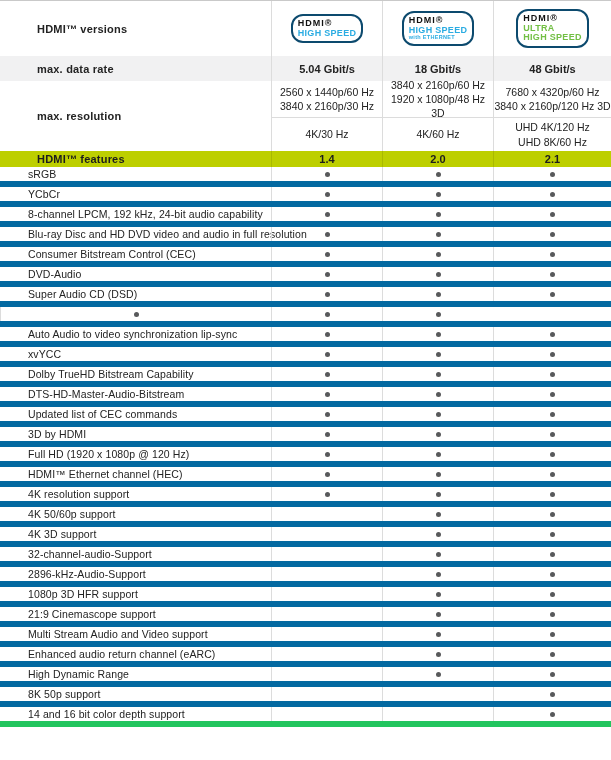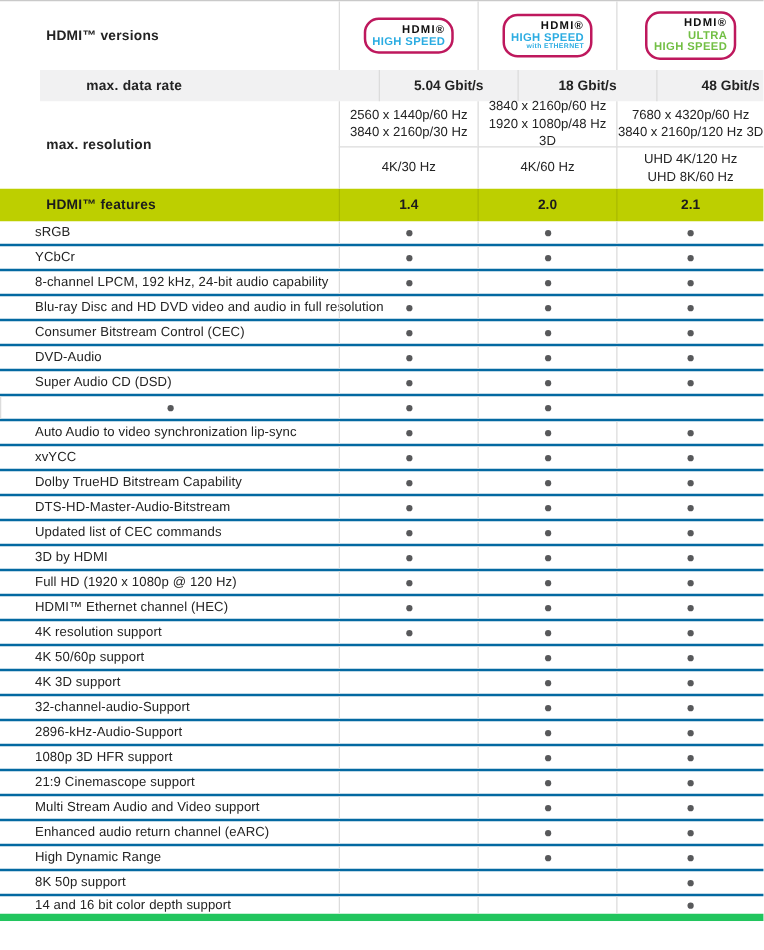--- a/index.html
+++ b/index.html
@@ -32,25 +32,25 @@
     align-items:center;
     padding-left:37px;
     font-size:11px;
     font-weight:bold;
     letter-spacing:0.2px;
   }
 
   
   .row-versions{height:55px;}
   .logo{
-    border:2px solid #be185d;
+    border:2px solid #0c4a6e;
     border-radius:12px;
     background:#ffffff;
     padding:3px 5px;
-    text-align:right;
+    text-align:left;
     min-width:72px;
     line-height:1.05;
   }
   .logo-brand{
     font-weight:bold;
     font-size:9px;
     letter-spacing:1px;
     color:#111111;
     display:block;
   }
@@ -65,39 +65,39 @@
   .green{color:var(--logo-green,#72bf44);}
   .logo-sub{
     font-weight:bold;
     font-size:5.5px;
     letter-spacing:0.3px;
     display:block;
     white-space:nowrap;
   }
 
   
-  .row-datarate{height:25px;background:#f1f1f2;margin-left:32px;}
+  .row-datarate{height:25px;background:#f1f1f2;}
   .row-datarate .vc{font-size:11px;font-weight:bold;}
 
   
   .row-resolution{grid-template-rows:36px 34px;}
   .res-label{grid-row:1 / 3;}
   .res-mode{font-size:10.5px;line-height:1.35;}
   .res-uhd{font-size:10.5px;line-height:1.4;border-top:1px solid #dcdcdc;}
 
   
-  .row-featheader{height:26px;background:var(--accent,#bdcf00);}
+  .row-featheader{height:16px;background:var(--accent,#bdcf00);}
   .row-featheader .lbl{color:#1c1c1c;}
   .row-featheader .vc{
     font-size:11px;font-weight:bold;color:#1c1c1c;
     border-left:1px solid rgba(0,0,0,0.10);
   }
 
   
-  .frow{height:20px;border-bottom:2px solid #0369a1;}
+  .frow{height:20px;border-bottom:6px solid #0369a1;}
   .frow:last-child{border-bottom:6px solid #22c55e;text-align:right;}
   .fl{
     display:flex;align-items:center;
     padding-left:28px;
     font-size:10.5px;
     letter-spacing:0.1px;
     white-space:nowrap;
   }
   .dot{
     width:5px;height:5px;border-radius:50%;

